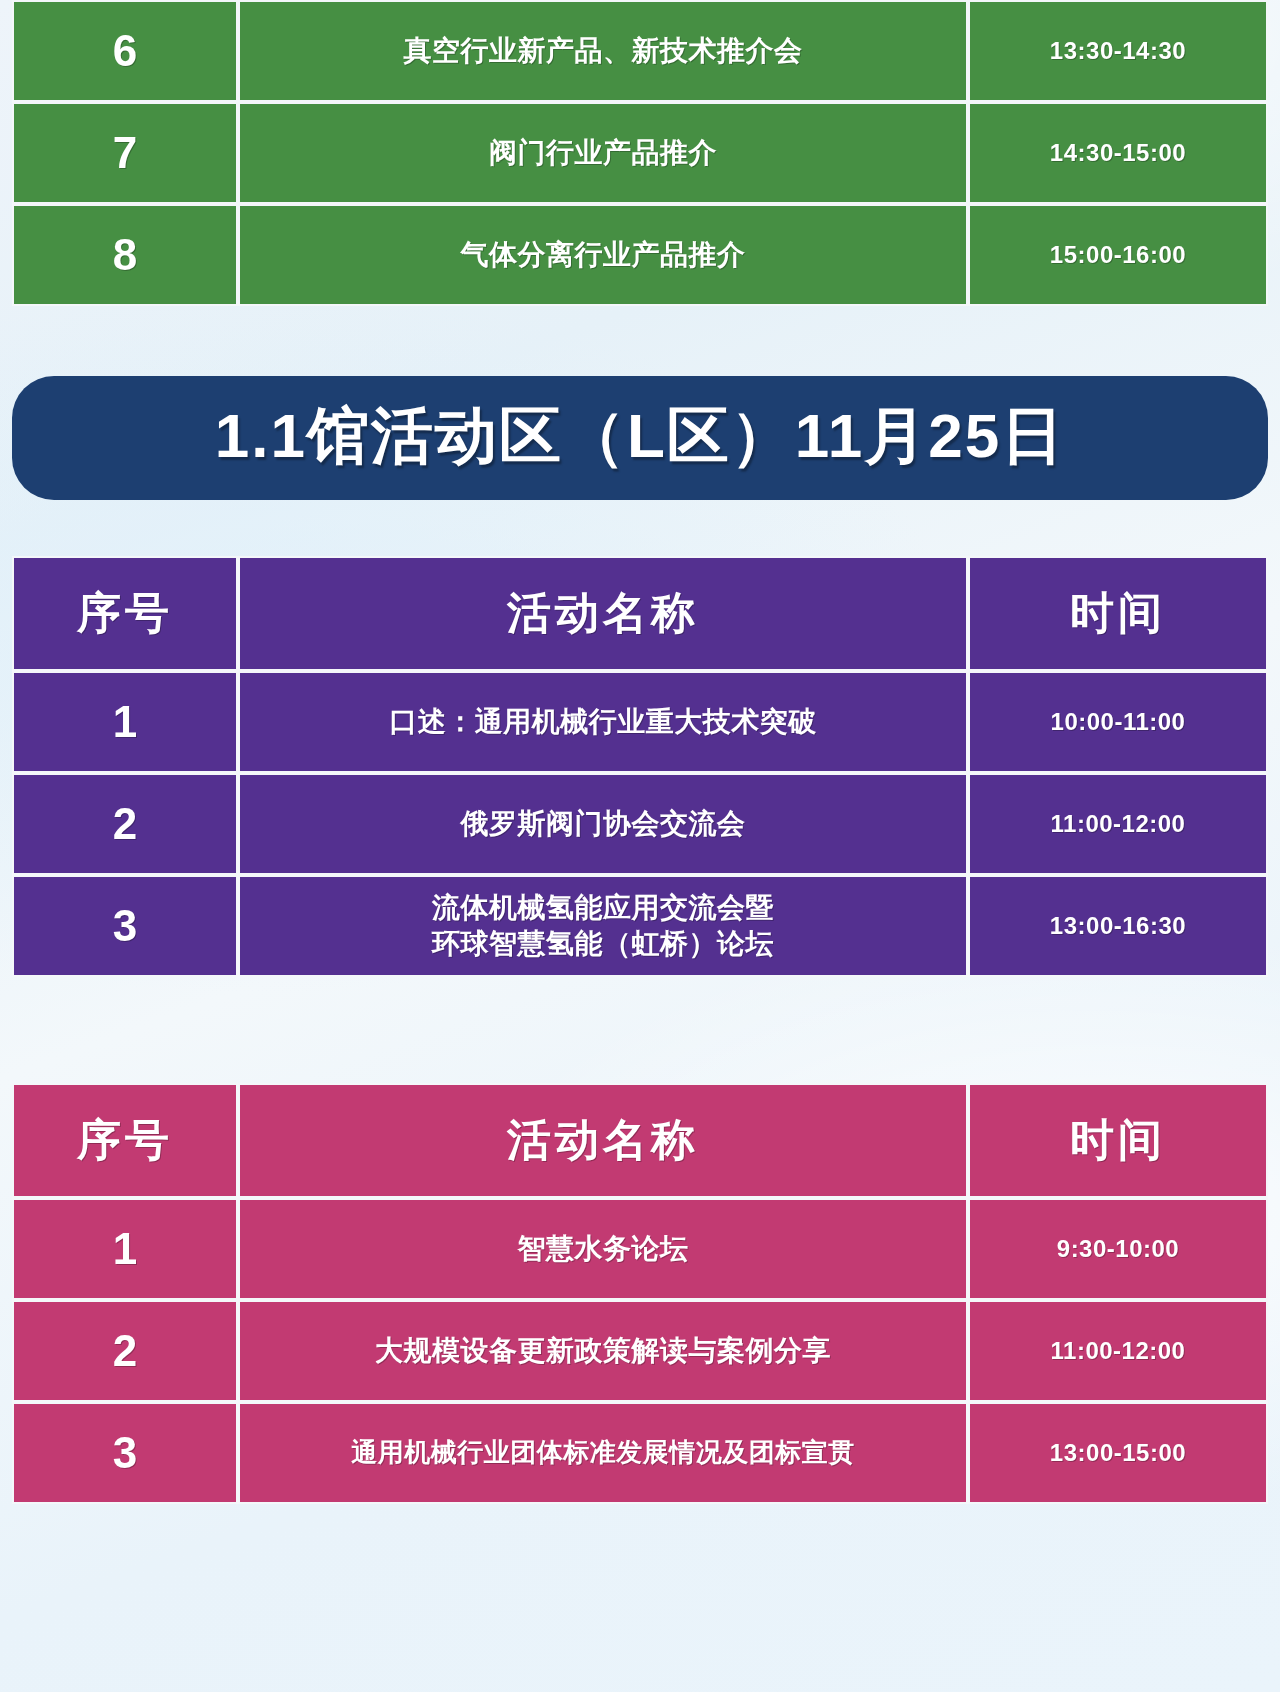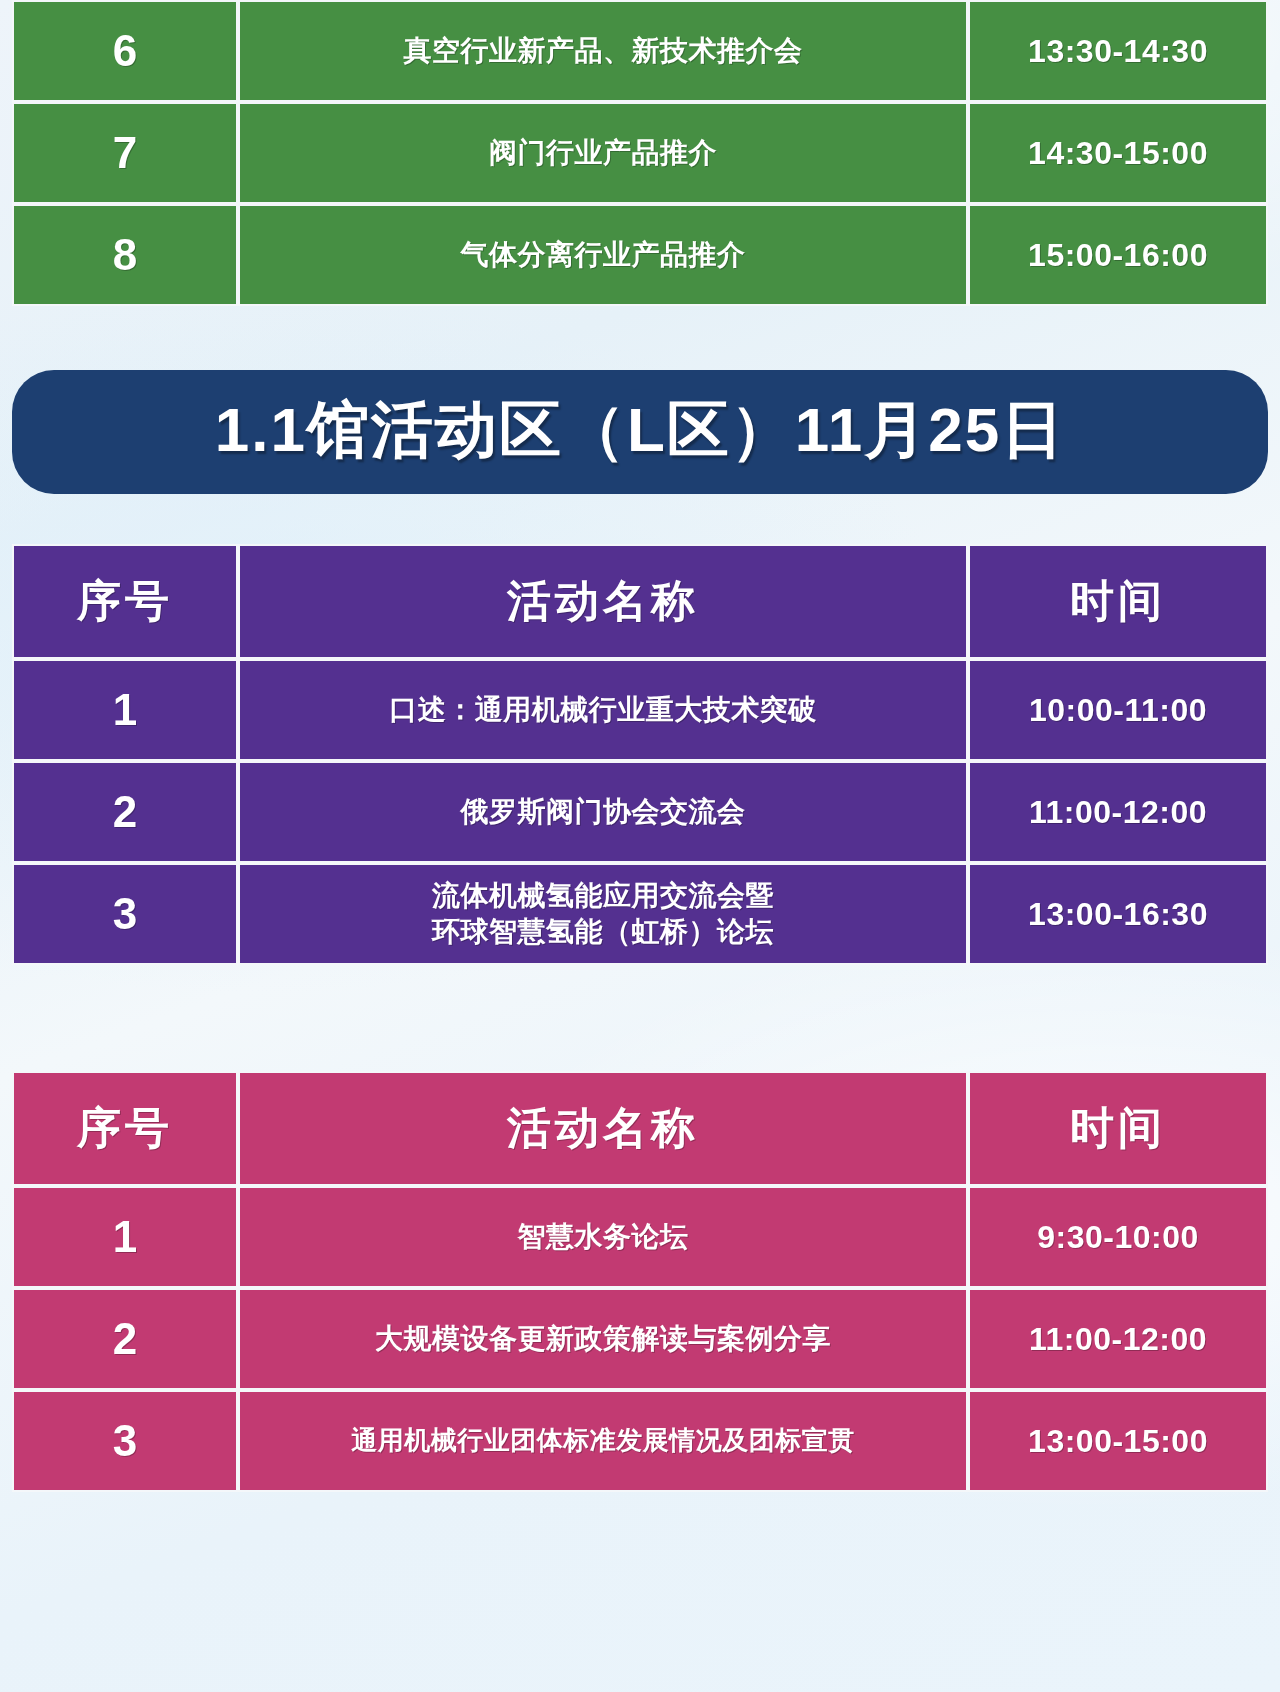--- a/index.html
+++ b/index.html
@@ -43,31 +43,31 @@
     font-weight: bold;
     text-shadow: 1px 1px 0 rgba(0,0,0,0.25);
   }
   .col-no    { width: 226px; }
   .col-name  { width: 730px; }
   .col-time  { width: 300px; }
 
   .hdr-cell { font-size: 44px; letter-spacing: 4px; padding: 26px 11px; }
   .no-cell  { font-size: 44px; padding: 24px 0; }
   .name-cell{ font-size: 28px; padding: 8px 8px; line-height: 1.28; letter-spacing: 0.5px; }
-  .time-cell{ font-size: 32px; padding: 24px 0; letter-spacing: 0.5px; }
+  .time-cell{ font-size: 24px; padding: 24px 0; letter-spacing: 0.5px; }
 
   
   .t-green td, .t-green th { background: #468f43; }
   .t-purple td, .t-purple th { background: #543090; }
   .t-pink td, .t-pink th { background: #c23a72; }
 
   
   .banner {
     width: 1256px;
-    margin: 6px auto;
+    margin: 12px auto;
     background: #1d3f71;
     border-radius: 42px;
     text-align: center;
     padding: 18px 0 22px;
     color: #ffffff;
     font-size: 62px;
     font-weight: bold;
     letter-spacing: 2px;
     text-shadow: 2px 3px 2px rgba(0,0,0,0.32);
     white-space: nowrap;

